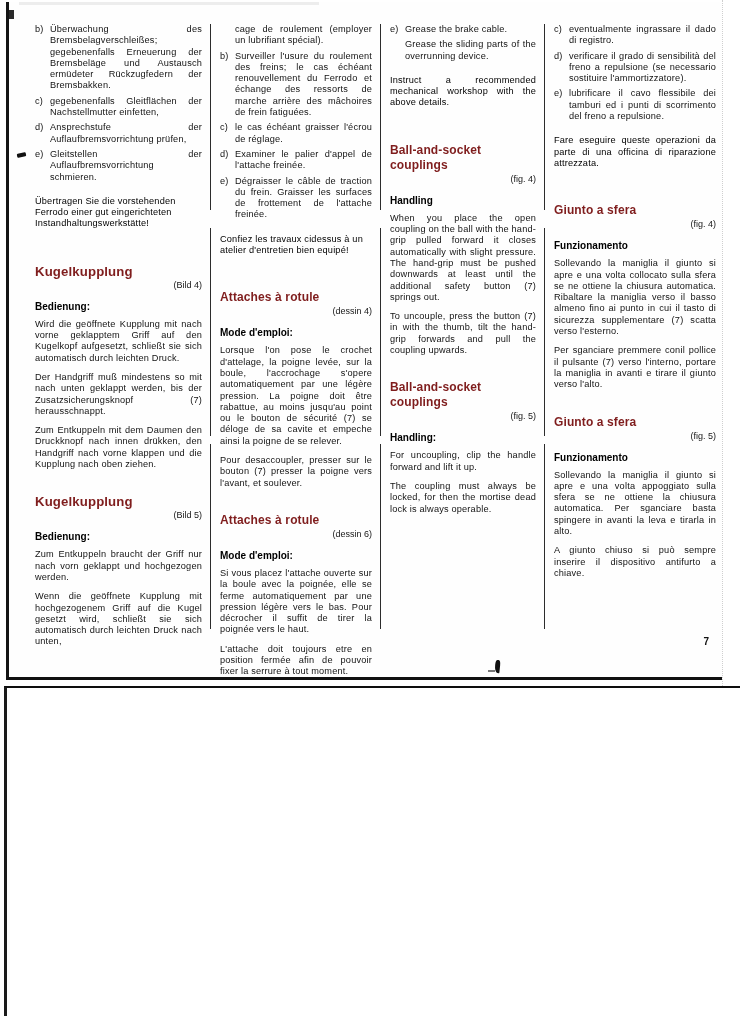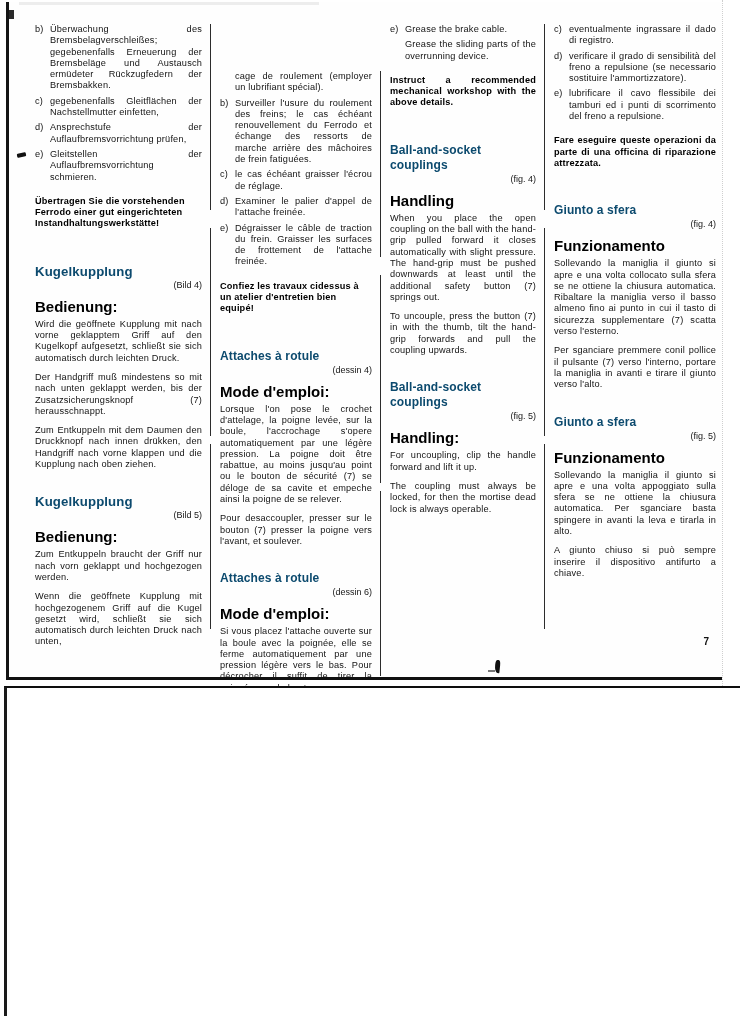--- a/index.html
+++ b/index.html
@@ -60,21 +60,21 @@
     height: 600px;
     display: flex;
     align-items: stretch;
   }
   .col {
     position: relative;
     box-sizing: border-box;
     padding: 0 9px 0 0;
   }
   .col.c1 { width: 176px; }
-  .col.c2 { width: 170px; padding-left: 9px; margin-top: 47px; }
+  .col.c2 { width: 170px; padding-left: 9px; }
   .col.c3 { width: 164px; padding-left: 9px; }
   .col.c4 { width: 180px; padding-left: 9px; }
 
   .col-rule {
     position: absolute;
     top: 0;
     right: 0;
     width: 0;
     border-left: 1px solid #2c2c2c;
   }
@@ -88,21 +88,21 @@
     line-height: 11.3px;
     color: #121212;
     text-align: justify;
     margin: 0 0 8px 0;
     letter-spacing: 0.02em;
     -webkit-font-smoothing: none;
   }
   .txt:last-child { margin-bottom: 0; }
 
   .bold {
-    font-weight: bold;
+    font-weight: normal;
     text-align: left;
     color: #000;
   }
   .bold.just { text-align: justify; }
 
   
   .li {
     font-size: 9.2px;
     line-height: 11.3px;
     color: #121212;
@@ -117,36 +117,36 @@
     left: 0;
     top: 0;
     text-align: left;
   }
   .li.nomk { padding-left: 15px; }
 
   .sec-head {
     font-size: 13.2px;
     line-height: 15px;
     font-weight: bold;
-    color: #0c4a6e;
+    color: #7f1d1d;
     margin: 0 0 1px 0;
     letter-spacing: 0.01em;
   }
   .sec-head.small {
     font-size: 12px;
   }
   .fig-ref {
     font-size: 9px;
     line-height: 11px;
     color: #161616;
     margin: 0 0 10px 0;
     text-align: right;
   }
   .sub-head {
-    font-size: 15px;
+    font-size: 10px;
     line-height: 11px;
     font-weight: bold;
     color: #000;
     margin: 0 0 7px 0;
   }
 
   .gap-lg { height: 26px; }
   .gap-md { height: 16px; }
   .gap-sm { height: 9px; }
 

